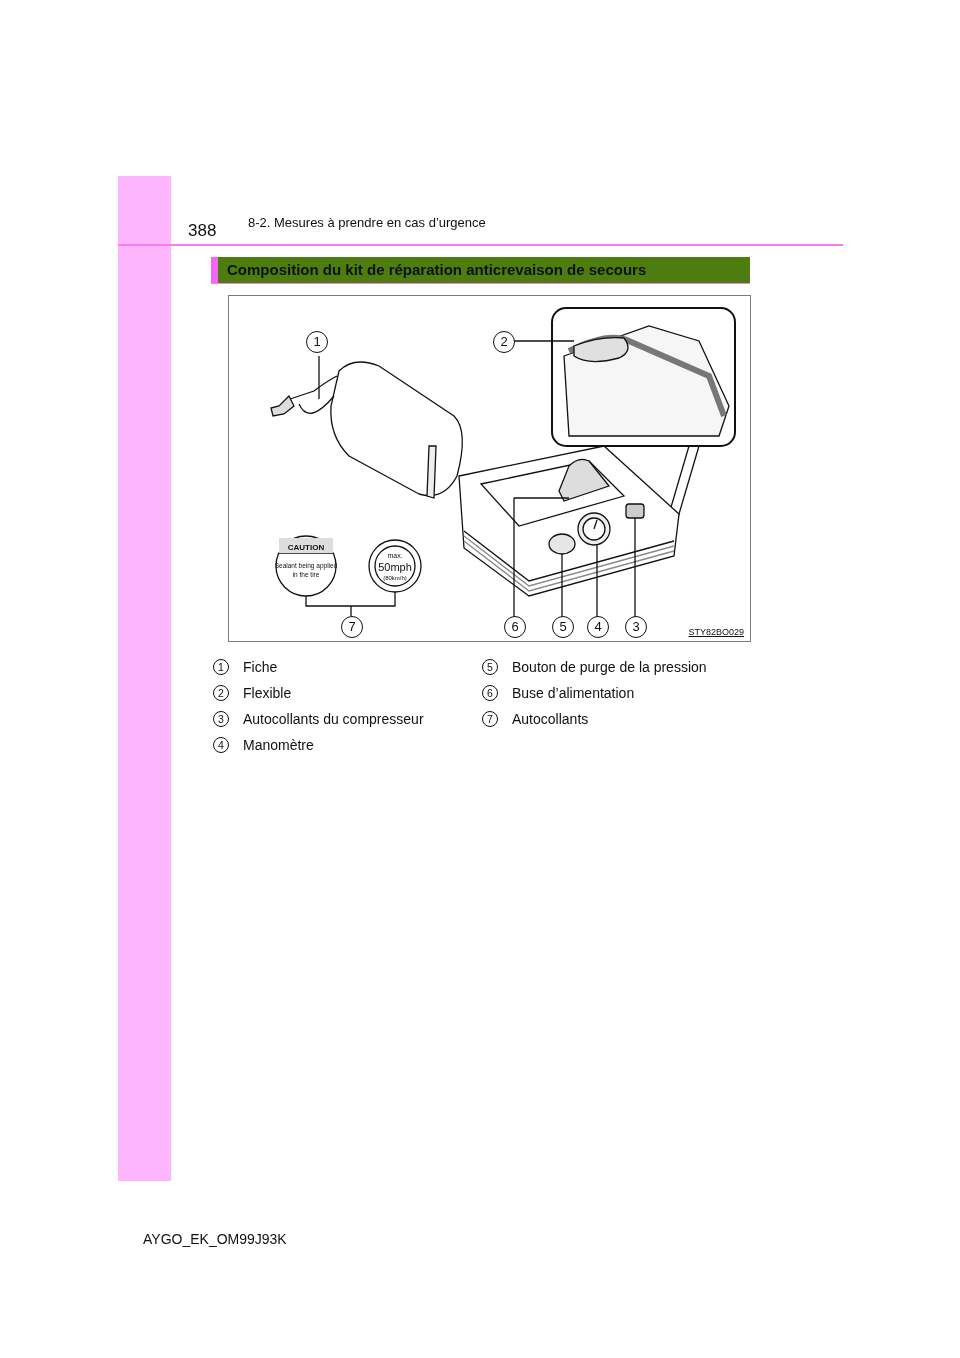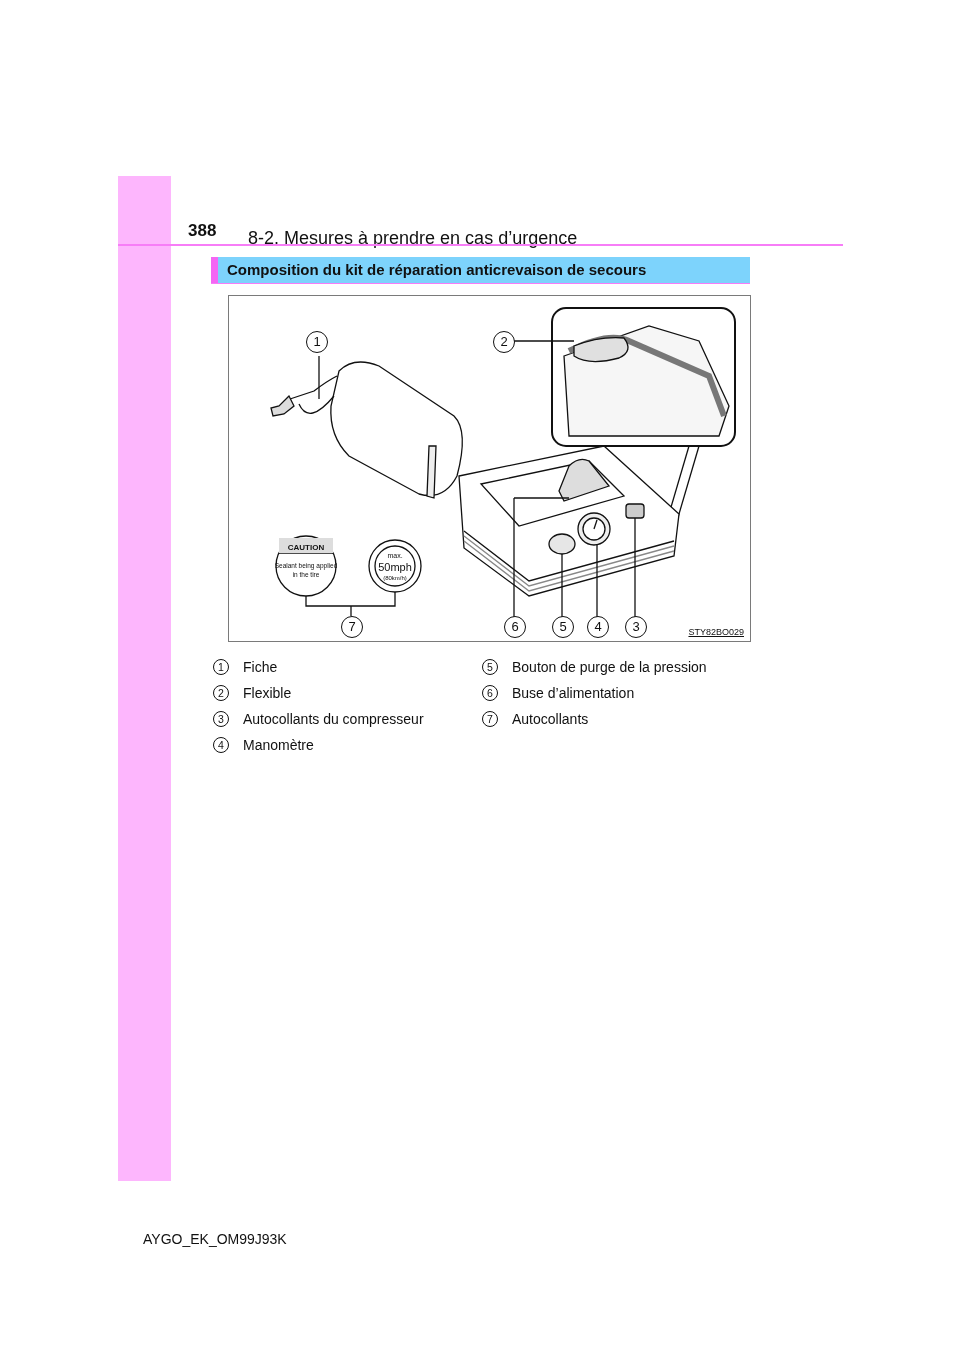--- a/index.html
+++ b/index.html
@@ -1,21 +1,21 @@
 <!DOCTYPE html>
 <html><head>
 <meta charset="utf-8">
 <style>
   html, body { margin:0; padding:0; }
   body { width:960px; height:1358px; background:#ffffff; position:relative; font-family:"Liberation Sans", sans-serif; color:#111; overflow:hidden; }
   .sidebar { position:absolute; left:118px; top:176px; width:53px; height:1005px; background:#fdb6fd; }
-  .page-num { position:absolute; left:188px; top:221px; font-size:17px; font-weight:bold; }
-  .section-head { position:absolute; left:248px; top:228px; font-size:18px; }
+  .page-num { position:absolute; left:188px; top:221px; font-size:17px; font-weight:normal; }
+  .section-head { position:absolute; left:248px; top:215px; font-size:13px; }
   .rule { position:absolute; left:118px; top:244px; width:725px; height:2px; background:#f77df7; }
-  .title-box { position:absolute; left:211px; top:257px; width:539px; height:26px; background:#7dd3fc; border-bottom:1px solid #f77df7; }
+  .title-box { position:absolute; left:211px; top:257px; width:539px; height:26px; background:#4d7c0f; border-bottom:1px solid #f77df7; }
   .title-bar { position:absolute; left:0; top:0; width:7px; height:26px; background:#f466f4; }
   .title-text { position:absolute; left:16px; top:4px; font-size:15px; font-weight:bold; }
   .figure { position:absolute; left:228px; top:295px; width:521px; height:345px; border:1.5px solid #7a7a7a; background:#fff; }
   .callout { position:absolute; width:20px; height:20px; border:1.5px solid #111; border-radius:50%; font-size:13px; text-align:center; line-height:20px; background:#fff; box-sizing:content-box; }
   .fig-code { position:absolute; right:6px; bottom:4px; font-size:9px;text-decoration:underline; }
   .legend { position:absolute; top:654px; font-size:14px; }
   .legend .row { height:26px; display:flex; align-items:center; }
   .num { display:inline-block; width:14px; height:14px; border:1.2px solid #111; border-radius:50%; font-size:10.5px; line-height:14px; text-align:center; margin-right:14px; }
   .footer { position:absolute; left:143px; top:1231px; font-size:14px; }
 </style>

